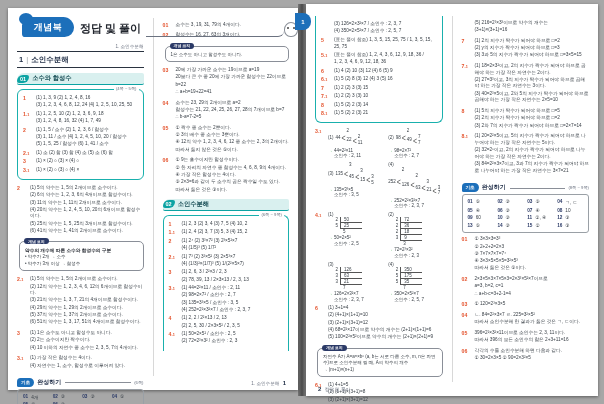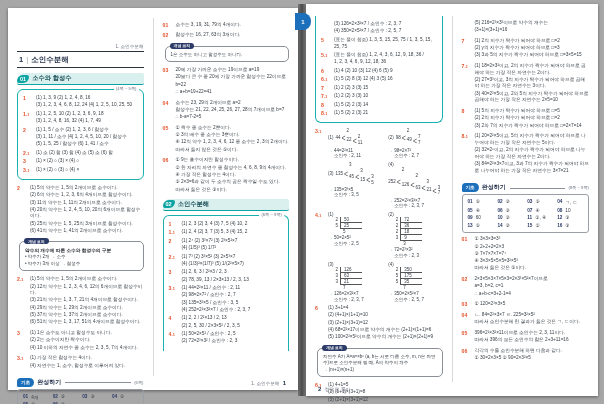--- a/index.html
+++ b/index.html
@@ -94,20 +94,28 @@
   #left-footer{right:10px;}
   #right-footer{left:10px;}
   .pgnum{font-weight:bold;color:#223048;font-size:6px;margin:0 2px;}
 </style>
 </head>
 <body>
 
 <div class="spine"></div>
 
 <div class="page" id="left-page">
+  <div id="header">
+    <div class="logo-blob">
+        <span>개념북</span>
+      </div>
+    <div class="hdr-title">정답 및 풀이</div>
+    <div class="hdr-line"></div>
+    <div class="mascot"></div>
+  </div>
   <div class="page-inner" style="padding-top:10px;">
     <div class="col" id="l-col1">
       <div class="running-head">1. 소인수분해</div>
       <div class="chapter">
         <span>1</span><span class="bar">|</span><span>소인수분해</span>
       </div>
     <div class="section-bar">
           <span class="section-num">01</span>
           <span class="section-title">소수와 합성수</span>
         </div>

